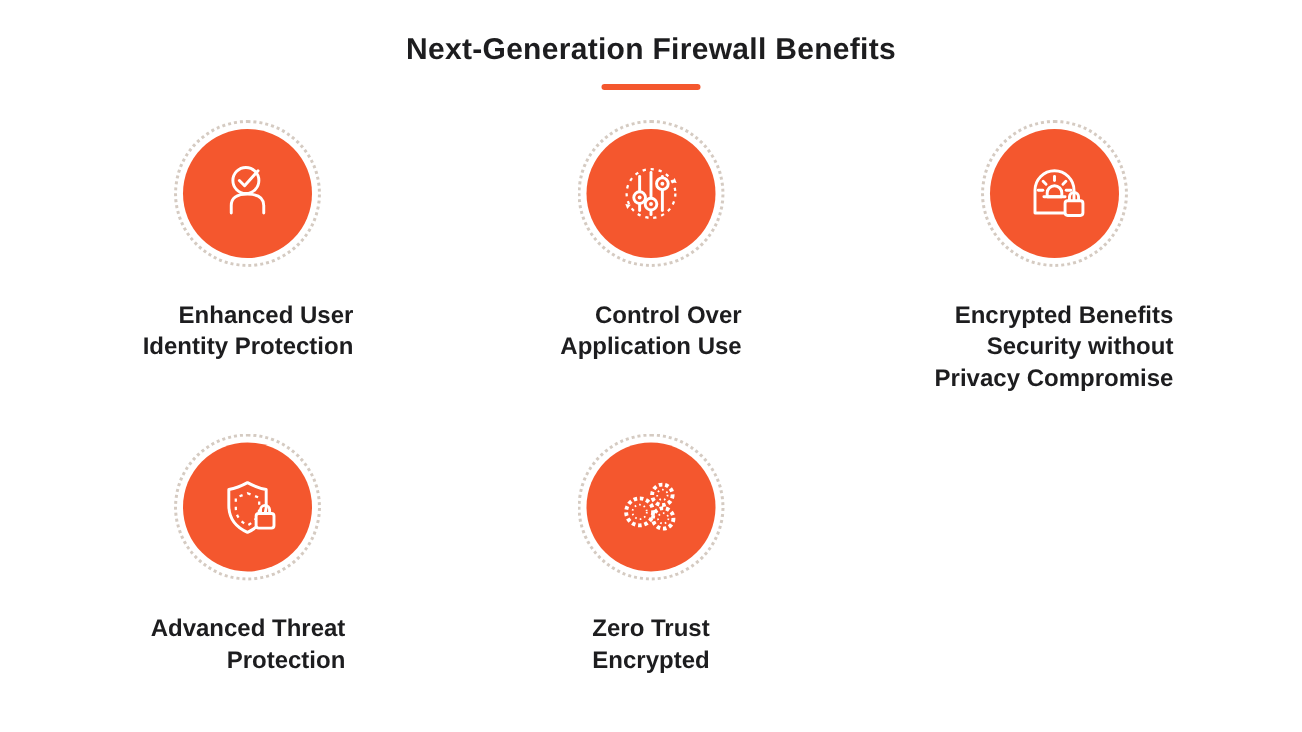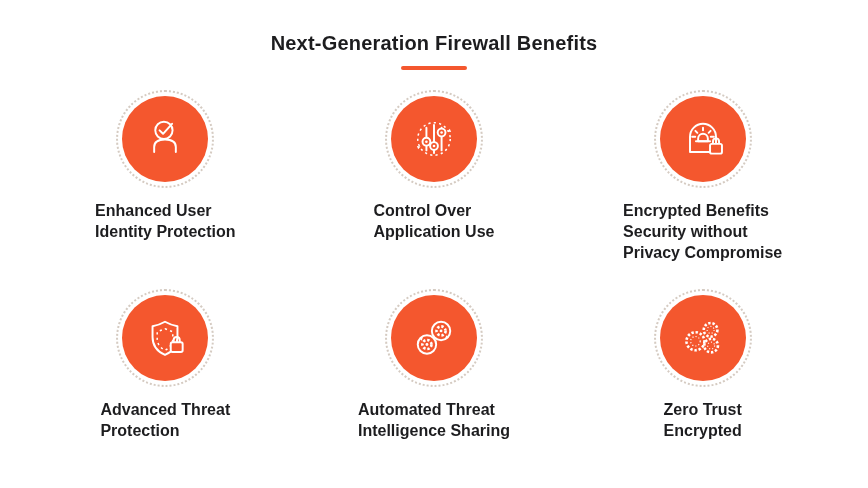--- a/index.html
+++ b/index.html
@@ -3,21 +3,21 @@
 <meta charset="utf-8">
 <style>
   :root { --accent:#F4572E; --ring:#D5CBC2; --ink:#1D1D1F; }
   * { box-sizing:border-box; }
   html,body { margin:0; padding:0; }
   body {
     width:868px; height:488px; background:#ffffff;
     font-family:"Liberation Sans", sans-serif; color:var(--ink);
     overflow:hidden;
   }
-  .page { padding-top:32px; }
+  .page { padding-top:22px; }
   .title {
     margin:0; text-align:center; font-size:20px; font-weight:bold;
     letter-spacing:.2px; color:var(--ink);
   }
   .title-underline {
     width:66px; height:4px; background:var(--accent);
     margin:11px auto 0; border-radius:2px;
   }
   .grid {
     width:806px; margin:20px auto 0;
@@ -33,22 +33,22 @@
     display:flex; align-items:center; justify-content:center;
   }
   .circle svg { width:52px; height:52px; display:block; }
   .ic { stroke:#ffffff; fill:none; stroke-width:1.8; stroke-linecap:round; stroke-linejoin:round; }
   .ic .fillw { fill:#ffffff; stroke:none; }
   .ic .mask { fill:var(--accent); }
   .ic .teeth { stroke-width:2.4; stroke-dasharray:2.2 1.7; stroke-linecap:butt; }
   .ic .dots  { stroke-width:1.1; stroke-dasharray:1 1.9; stroke-linecap:butt; }
   .ic .dash  { stroke-width:1.4; stroke-dasharray:2 3; stroke-linecap:butt; }
   .label {
-    margin-top:13px; font-size:16px; font-weight:bold; line-height:1.3;
-    text-align:left; white-space:pre-line; color:var(--ink);
+    margin-top:23px; font-size:16px; font-weight:bold; line-height:1.3;
+    text-align:right; white-space:pre-line; color:var(--ink);
   }
 </style>
 </head>
 <body>
 
 <div class="page">
 
   <h1 class="title">Next-Generation Firewall Benefits</h1>
   <div class="title-underline"></div>
 
@@ -121,38 +121,20 @@
             <path class="dash" d="M24 15.5 l7.2 2.8 v6.2 c0 5.4-3.2 8.8-7.2 10.8 c-4-2-7.2-5.4-7.2-10.8 v-6.2 Z"></path>
             <path d="M32 28 v-2.2 a2.8 2.8 0 0 1 5.6 0 V28"></path>
             <rect class="mask" x="29.3" y="28" width="11" height="9" rx="1.6" stroke="#fff"></rect>
           </svg>
         </div>
       </div>
       <div class="label">Advanced Threat
 Protection</div>
     </div>
 
-    <div class="item">
-      <div class="ring">
-        <div class="circle">
-          <svg class="ic" viewBox="0 0 48 48">
-            <circle cx="17.5" cy="30" r="8.5"></circle>
-            <circle cx="30.5" cy="17.5" r="8.5"></circle>
-            <path class="fillw" d="M10.5 24.3 l3.3 -0.9 -1.2 3.2 Z"></path>
-            <path class="fillw" d="M37.5 23.7 l-3.3 0.9 1.2 -3.2 Z"></path>
-            <circle class="teeth" cx="17.5" cy="30" r="4.2"></circle>
-            <circle class="fillw" cx="17.5" cy="30" r="1.3"></circle>
-            <circle class="teeth" cx="30.5" cy="17.5" r="4.2"></circle>
-            <circle class="fillw" cx="30.5" cy="17.5" r="1.3"></circle>
-          </svg>
-        </div>
-      </div>
-      <div class="label">Automated Threat
-Intelligence Sharing</div>
-    </div>
 
     <div class="item">
       <div class="ring">
         <div class="circle">
           <svg class="ic" viewBox="0 0 48 48">
             <circle class="teeth" cx="17" cy="27" r="8.3"></circle>
             <circle class="dots" cx="17" cy="27" r="4.4"></circle>
             <circle class="teeth" cx="31" cy="16.5" r="6.3"></circle>
             <circle class="dots" cx="31" cy="16.5" r="3.2"></circle>
             <circle class="teeth" cx="31.5" cy="31" r="6.3"></circle>

